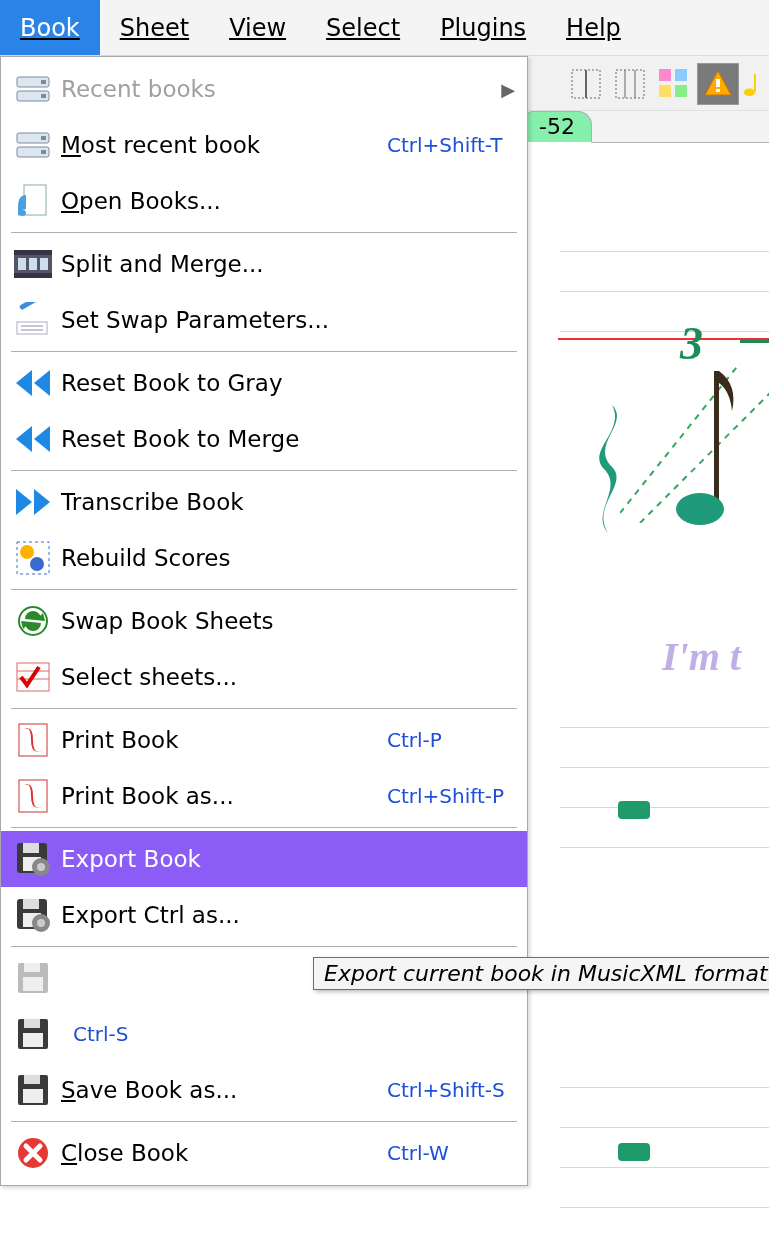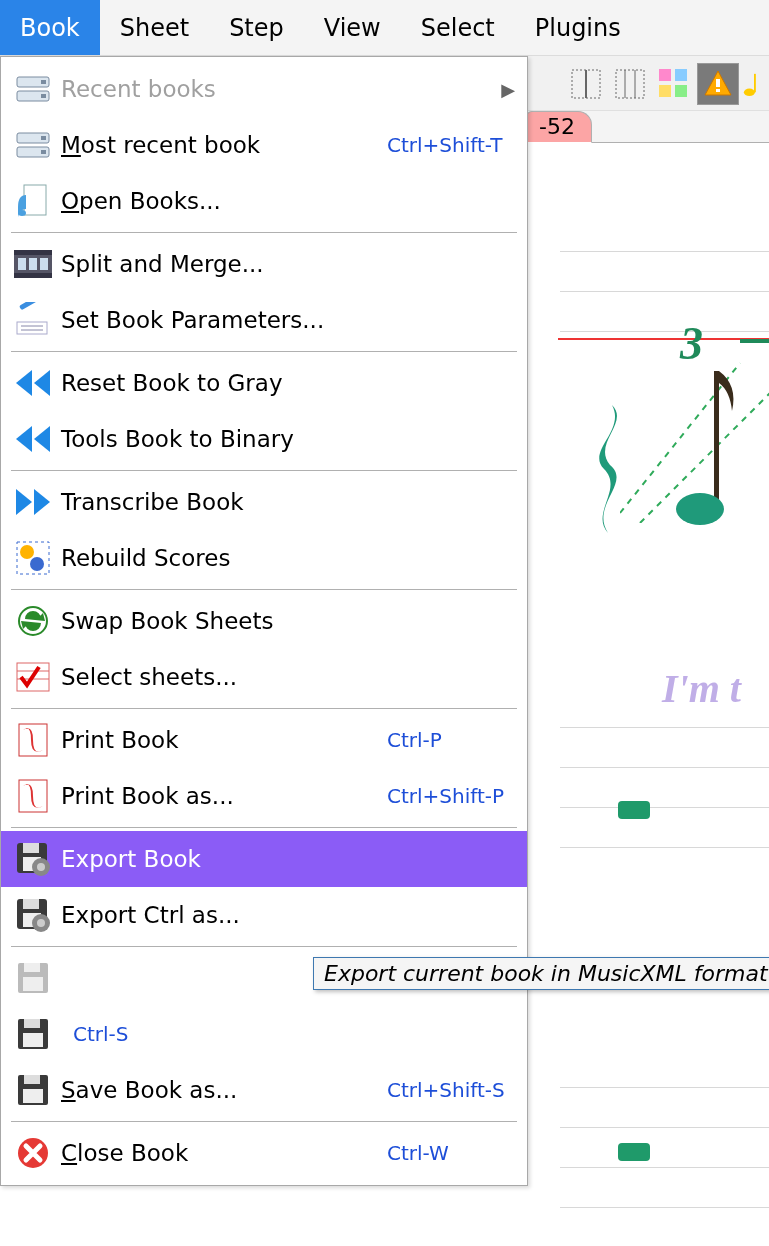--- a/index.html
+++ b/index.html
@@ -1,38 +1,38 @@
 <!DOCTYPE html>
 <html><head>
 <meta charset="utf-8">
 <style>
   * { box-sizing: border-box; margin: 0; padding: 0; }
   html, body { width: 769px; height: 1246px; font-family: "DejaVu Sans", "Liberation Sans", Arial, sans-serif; font-size: 22px; background: #f4f4f4; overflow: hidden; }
 
   
-  .menubar { height: 56px; display: flex; align-items: stretch; background: #f4f4f4; border-bottom: 1px solid #dcdcdc; }
+  .menubar { height: 56px; display: flex; align-items: stretch; background: #f4f4f4; border-bottom: 1px solid #dcdcdc; text-decoration: underline; }
   .menubar-item { display: flex; align-items: center; padding: 0 20px; cursor: default; font-size: 24px; }
   .menubar-item.active { background: #2a84e8; color: #fff; }
 
   
   .toolbar-strip { height: 55px; background: #f1f1f1; position: relative; border-bottom: 1px solid #e0e0e0; }
   .toolbar-right { position: absolute; right: 0; top: 6px; height: 44px; display: flex; align-items: center; gap: 2px; padding-right: 2px; }
   .tool-icon { width: 42px; height: 42px; display: flex; align-items: center; justify-content: center; border: 1px solid transparent; }
   .tool-orange { background: #7a7a7a; border: 1px solid #999; }
 
   
   .tab-strip { height: 32px; position: relative; background: #f4f4f4; border-bottom: 1px solid #b0b0b0; }
-  .tab { position: absolute; left: 526px; top: 0; height: 32px; padding: 2px 16px 0 12px; font-size: 22px; background: #fca5a5; border: 1px solid #b0b0b0; border-bottom: 1px solid #fff; border-top-left-radius: 6px; border-top-right-radius: 14px; }
+  .tab { position: absolute; left: 526px; top: 0; height: 32px; padding: 2px 16px 0 12px; font-size: 22px; background: #86efac; border: 1px solid #b0b0b0; border-bottom: 1px solid #fff; border-top-left-radius: 6px; border-top-right-radius: 14px; }
 
   
   .content-area { position: absolute; left: 0; top: 143px; right: 0; bottom: 0; background: #fff; overflow: hidden; }
   .music-bg { position: absolute; inset: 0; }
   .staff-line { position: absolute; left: 560px; right: 0; height: 1px; background: #d8d8d8; }
   .note-green { position: absolute; background: #1f9a6a; }
-  .lyric { position: absolute; color: #c0aee7; font-style: italic; font-family: Georgia, serif; font-size: 40px; font-weight: bold; margin-top: 32px; }
+  .lyric { position: absolute; color: #c0aee7; font-style: italic; font-family: Georgia, serif; font-size: 40px; font-weight: bold; }
 
   
   .dropdown { position: absolute; left: 0; top: 56px; width: 528px; background: #fff; border: 1px solid #a8a8a8; padding: 4px 0; box-shadow: 2px 2px 4px rgba(0,0,0,0.15); }
   .menu-item { display: flex; align-items: center; height: 56px; padding: 0 12px; font-size: 23px; }
   .menu-item .icon-slot { width: 40px; height: 40px; margin-right: 8px; flex-shrink: 0; display: flex; align-items: center; justify-content: center; }
   .menu-item .label { flex: 1 1 auto; }
   .menu-item .shortcut { flex-shrink: 0; font-size: 20px; color: #1d4ed8; padding-left: 12px; min-width: 140px; }
   .menu-item .submenu-arrow { width: 18px; text-align: right; color: #666; font-size: 18px; }
   .menu-item.disabled .label { color: #a0a0a0; }
   .menu-item.highlight { background: #8b5cf6; color: #fff; }
@@ -45,24 +45,24 @@
 
   
   svg { display: block; }
 </style>
 </head>
 <body>
 
 <div class="menubar">
   <div class="menubar-item active">Book</div>
   <div class="menubar-item">Sheet</div>
-  <div class="menubar-item">Step</div>
   <div class="menubar-item">View</div>
   <div class="menubar-item">Select</div>
   <div class="menubar-item">Plugins</div>
+  <div class="menubar-item">Help</div>
 </div>
 
 <div class="toolbar-strip">
   <div class="toolbar-right">
     <div class="tool-icon">
       <svg width="32" height="32" viewBox="0 0 32 32">
           <rect x="2" y="2" width="28" height="28" fill="none" stroke="#666" stroke-width="1" stroke-dasharray="2 2"></rect>
           <line x1="16" y1="2" x2="16" y2="30" stroke="#666" stroke-width="2"></line>
         </svg>
     </div>
@@ -197,21 +197,21 @@
 
   <div class="menu-item">
     <span class="icon-slot">
       <svg width="36" height="36" viewBox="0 0 36 36">
           <rect x="2" y="20" width="30" height="12" fill="#fff" stroke="#aac"></rect>
           <line x1="6" y1="24" x2="28" y2="24" stroke="#88a"></line>
           <line x1="6" y1="28" x2="28" y2="28" stroke="#88a"></line>
           <rect x="4" y="4" width="22" height="5" rx="2" transform="rotate(-30 4 4)" fill="#3a8ee0"></rect>
         </svg>
     </span>
-    <span class="label">Set Book Parameters...</span>
+    <span class="label">Set Swap Parameters...</span>
     <span class="shortcut"></span>
   </div>
 
   <div class="menu-sep"></div>
 
   <div class="menu-item">
     <span class="icon-slot">
       <svg width="38" height="30" viewBox="0 0 38 30">
           <path d="M18 2 L2 15 L18 28 Z" fill="#1e88e5"></path>
           <path d="M36 2 L20 15 L36 28 Z" fill="#1e88e5"></path>
@@ -221,21 +221,21 @@
     <span class="shortcut"></span>
   </div>
 
   <div class="menu-item">
     <span class="icon-slot">
       <svg width="38" height="30" viewBox="0 0 38 30">
           <path d="M18 2 L2 15 L18 28 Z" fill="#1e88e5"></path>
           <path d="M36 2 L20 15 L36 28 Z" fill="#1e88e5"></path>
         </svg>
     </span>
-    <span class="label">Tools Book to Binary</span>
+    <span class="label">Reset Book to Merge</span>
     <span class="shortcut"></span>
   </div>
 
   <div class="menu-sep"></div>
 
   <div class="menu-item">
     <span class="icon-slot">
       <svg width="38" height="30" viewBox="0 0 38 30">
           <path d="M2 2 L18 15 L2 28 Z" fill="#1e88e5"></path>
           <path d="M20 2 L36 15 L20 28 Z" fill="#1e88e5"></path>

